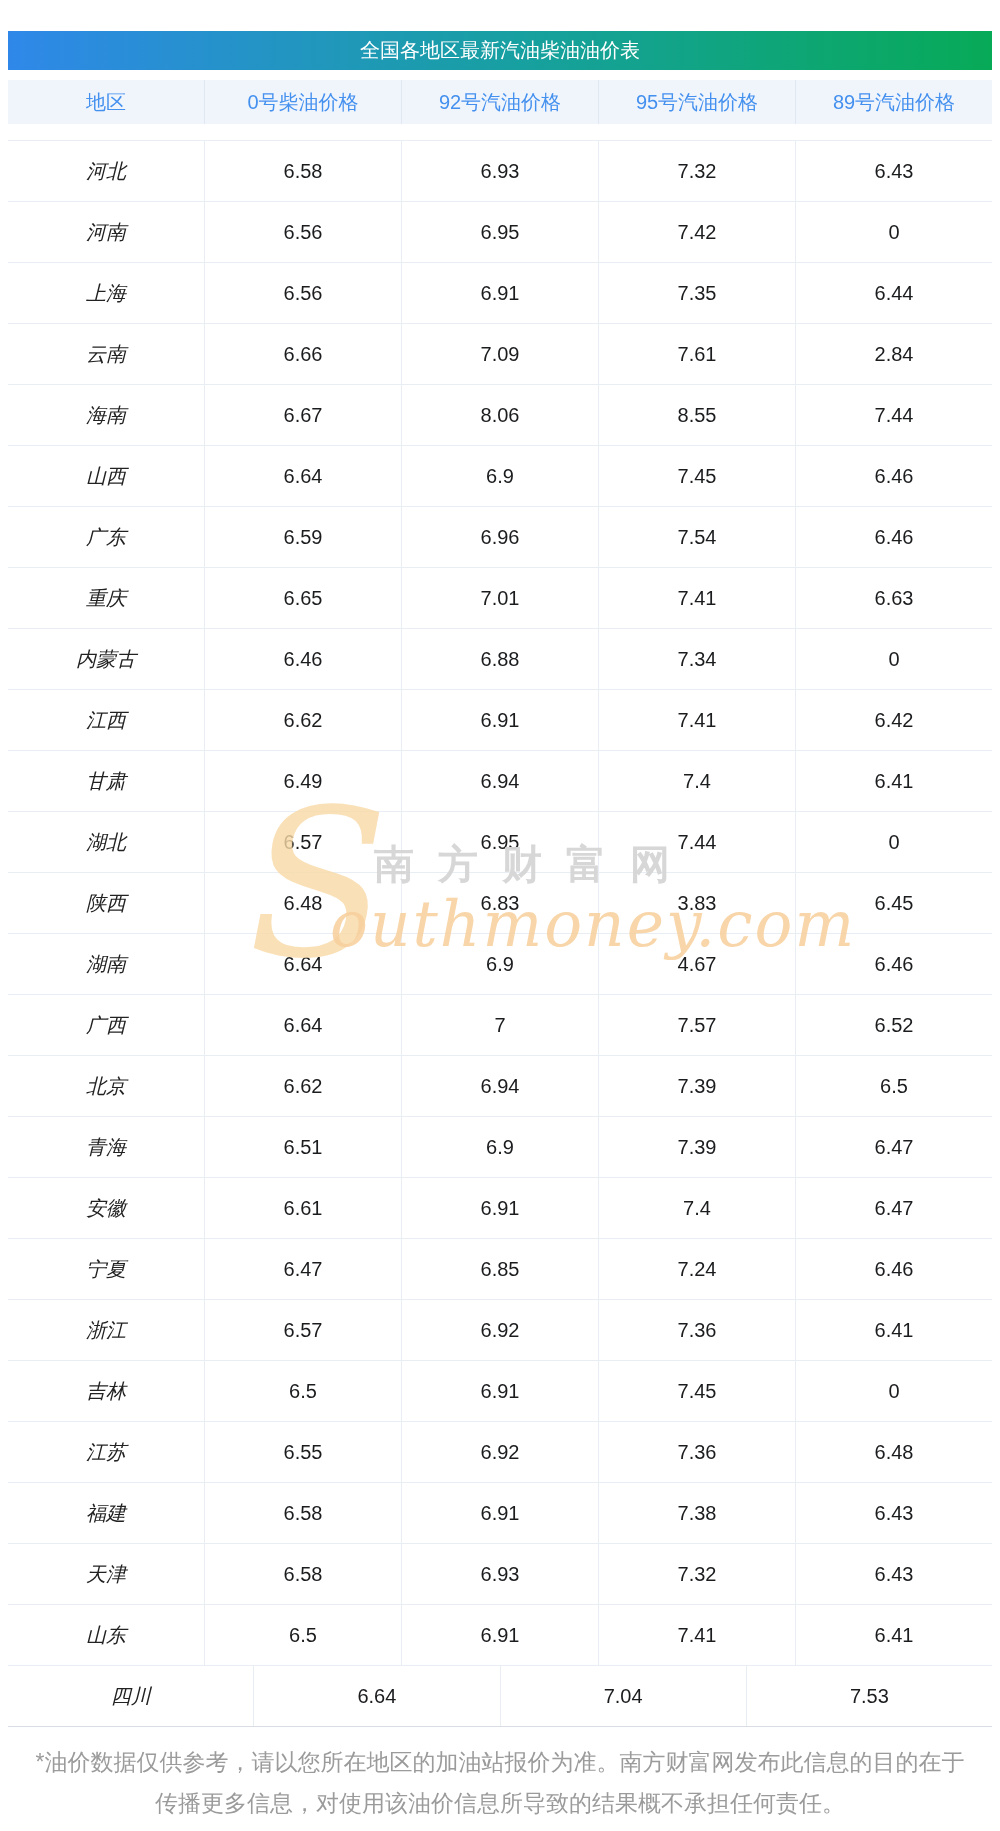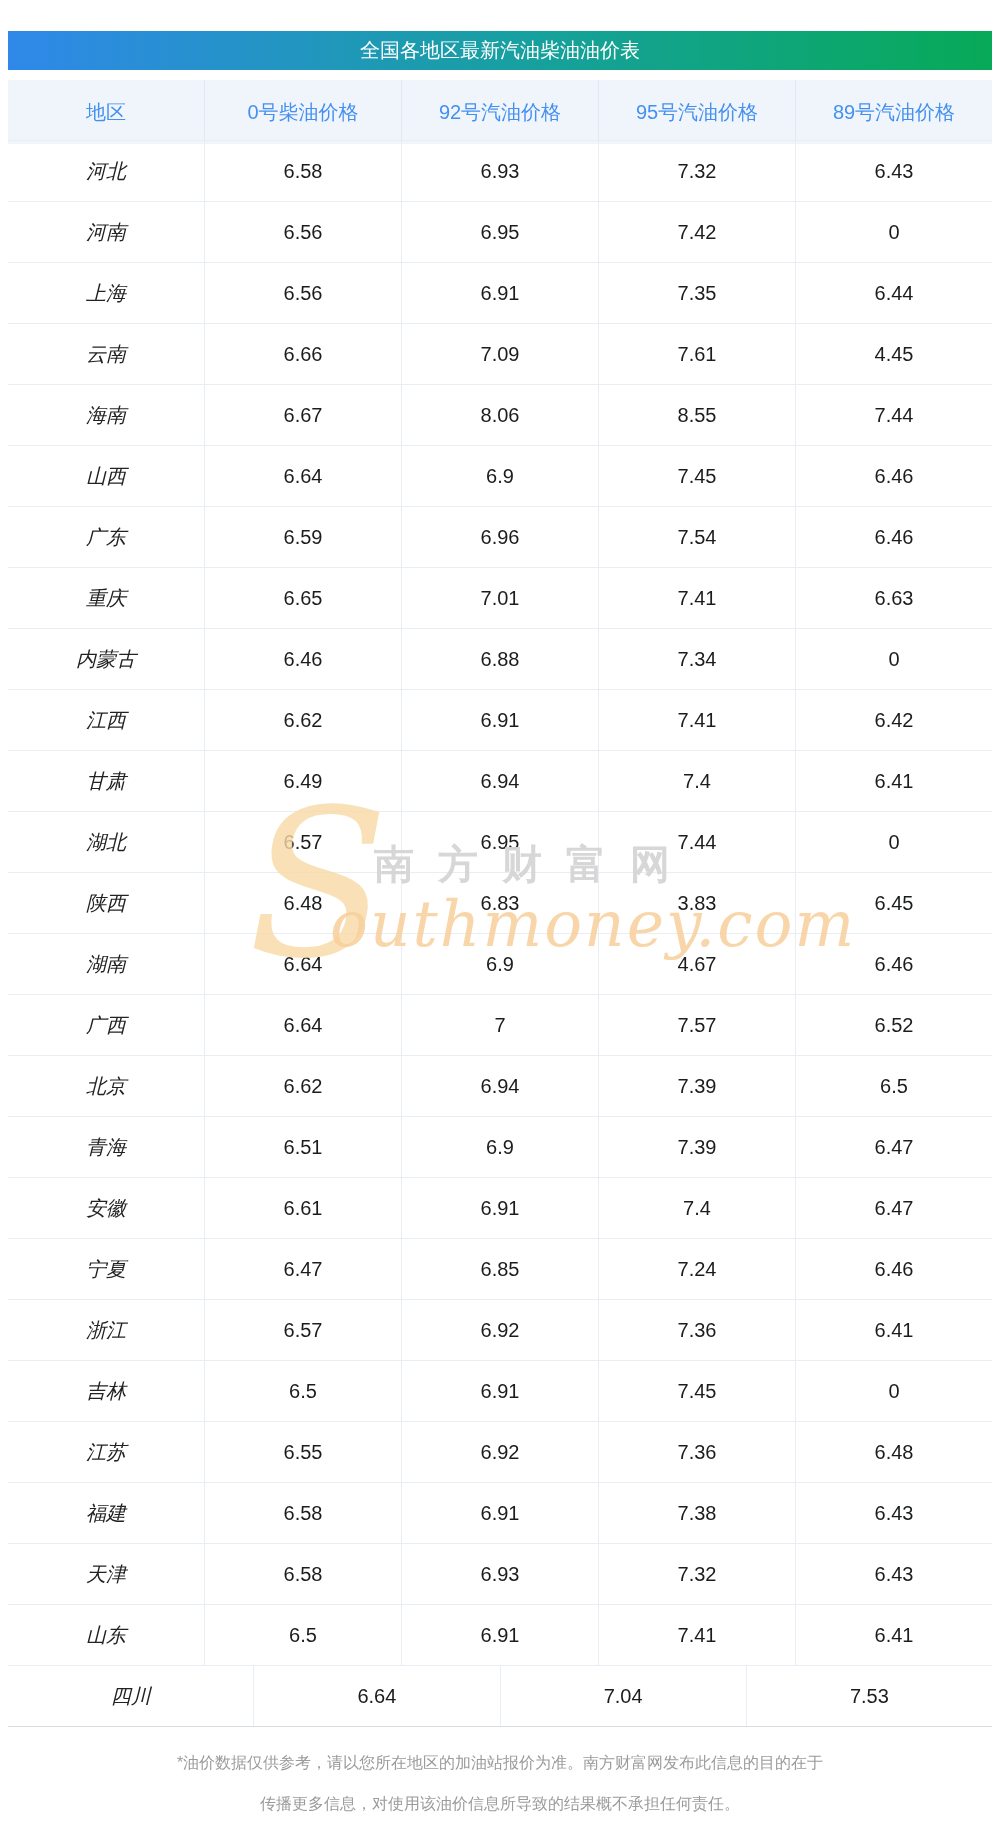--- a/index.html
+++ b/index.html
@@ -9,21 +9,21 @@
     position:relative; width:1000px; height:1831px; background:#fff;
     overflow:hidden; margin:0 auto;
   }
   .title-bar {
     position:absolute; left:8px; right:8px; top:31px; height:39px;
     display:flex; align-items:center; justify-content:center;
     color:#ffffff; font-size:20px;
     background:linear-gradient(90deg,#2f88e9 0%,#17a0a0 52%,#07aa57 100%);
   }
   .header-row {
-    position:absolute; left:8px; right:8px; top:80px; height:64px;
+    position:absolute; left:8px; right:8px; top:80px; height:44px;
     display:flex; background:#f0f5fc; color:#4490ee; font-size:19px;
   }
   .table-body {
     position:absolute; left:8px; right:8px; top:140px;
     border-bottom:1px solid #d9dee5;
   }
   .row {
     display:flex; height:61px; border-top:1px solid #e9eef4;
   }
   .cell {
@@ -48,21 +48,21 @@
     font-family:"DejaVu Serif","Liberation Serif",serif; font-weight:bold;
     font-size:40px; line-height:1; letter-spacing:24px; color:#d5d5d5; opacity:.95;
   }
   .wm-en {
     position:absolute; left:330px; top:893px;
     font-family:"DejaVu Serif","Liberation Serif",serif; font-style:italic;
     font-size:63px; line-height:1; letter-spacing:2px; color:#f7cf9b; opacity:.85;
   }
   .footer {
     position:absolute; left:0; top:1742px; width:100%;
-    text-align:center; color:#9b9b9b; font-size:16px; line-height:41px;
+    text-align:center; color:#9b9b9b; font-size:23px; line-height:41px;
   }
 </style>
 </head>
 <body>
 
 <div class="page">
 
   <div class="title-bar" style="background: linear-gradient(90deg, rgb(47, 136, 233) 0%, rgb(23, 160, 160) 52%, rgb(7, 170, 87) 100%);">
     <span>全国各地区最新汽油柴油油价表</span>
   </div>
@@ -95,21 +95,21 @@
         <div class="cell">6.56</div>
         <div class="cell">6.91</div>
         <div class="cell">7.35</div>
         <div class="cell">6.44</div>
       </div>
       <div class="row">
         <div class="cell region">云南</div>
         <div class="cell">6.66</div>
         <div class="cell">7.09</div>
         <div class="cell">7.61</div>
-        <div class="cell">4.45</div>
+        <div class="cell">2.84</div>
       </div>
       <div class="row">
         <div class="cell region">海南</div>
         <div class="cell">6.67</div>
         <div class="cell">8.06</div>
         <div class="cell">8.55</div>
         <div class="cell">7.44</div>
       </div>
       <div class="row">
         <div class="cell region">山西</div>

